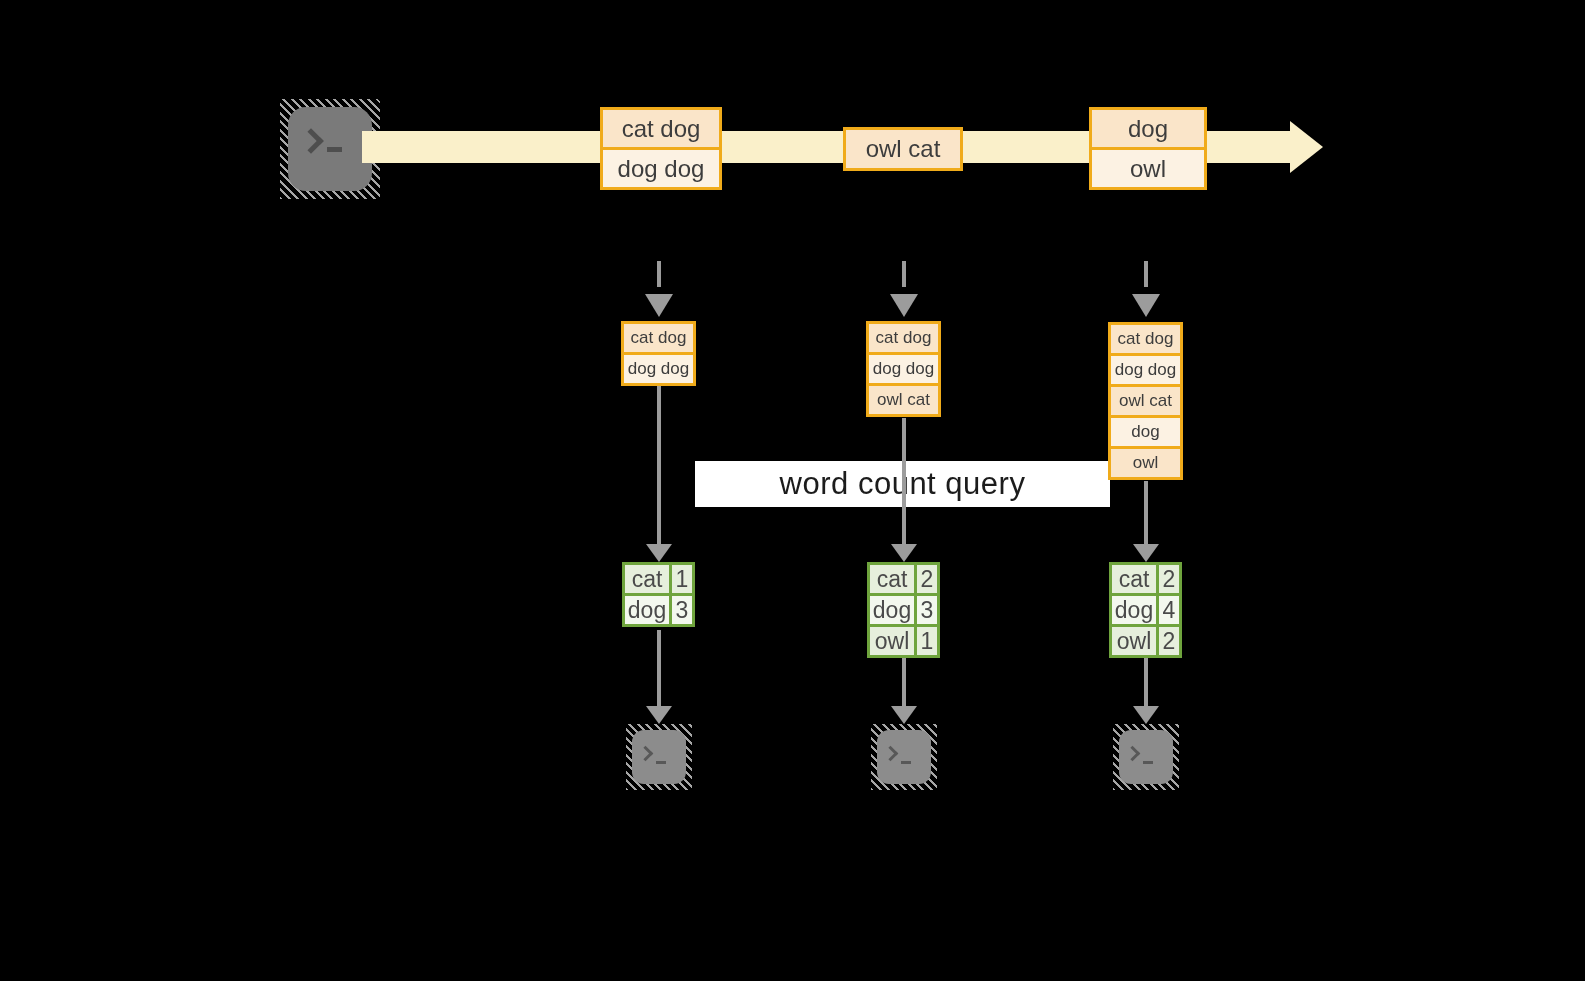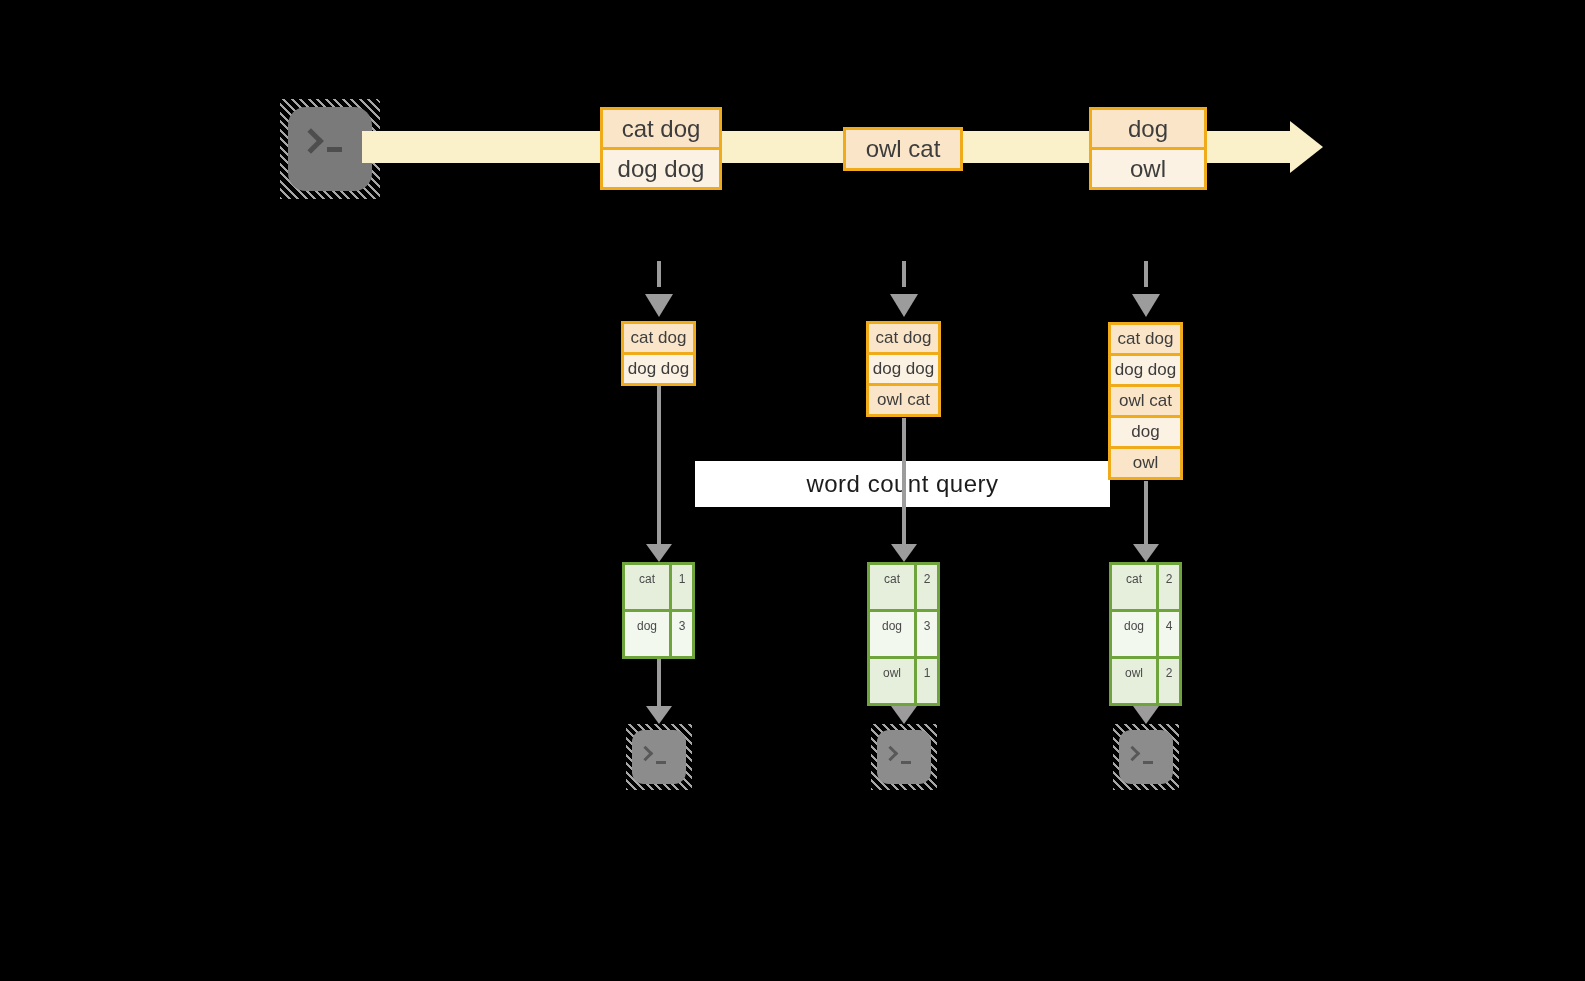--- a/index.html
+++ b/index.html
@@ -44,26 +44,26 @@
   .dhead { position:absolute; left:1px; top:33px; width:0; height:0;
     border-left:14px solid transparent; border-right:14px solid transparent; border-top:23px solid #9C9C9C; }
   
   .conn { position:absolute; width:26px; z-index:3; }
   .cline { position:absolute; left:11px; top:0; width:4px; background:#9C9C9C; }
   .chead { position:absolute; left:0; bottom:0; width:0; height:0;
     border-left:13px solid transparent; border-right:13px solid transparent; border-top:18px solid #9C9C9C; }
   
   .banner { position:absolute; left:695px; top:461px; width:415px; height:46px; background:#FFFFFF;
     z-index:2; display:flex; align-items:center; justify-content:center;
-    font-size:24px; color:#1C1C1C; letter-spacing:0.5px; }
+    font-size:31px; color:#1C1C1C; letter-spacing:0.5px; }
   
   .gtable { position:absolute; border:3px solid #6FA43D; z-index:4; background:#6FA43D; }
   .grow { display:flex; }
   .grow + .grow { margin-top:3px; }
-  .gcell { height:44px; line-height:28px; text-align:center; font-size:12px; color:#4A4A4A; }
+  .gcell { height:28px; line-height:28px; text-align:center; font-size:23px; color:#4A4A4A; }
   .gword { width:44px; margin-right:3px; }
   .gnum { width:20px; }
 </style>
 </head>
 <body>
 
 <div class="stage">
 
   <div class="hatch term-big" style="left:280px; top:99px;">
     <div class="inner"></div>

